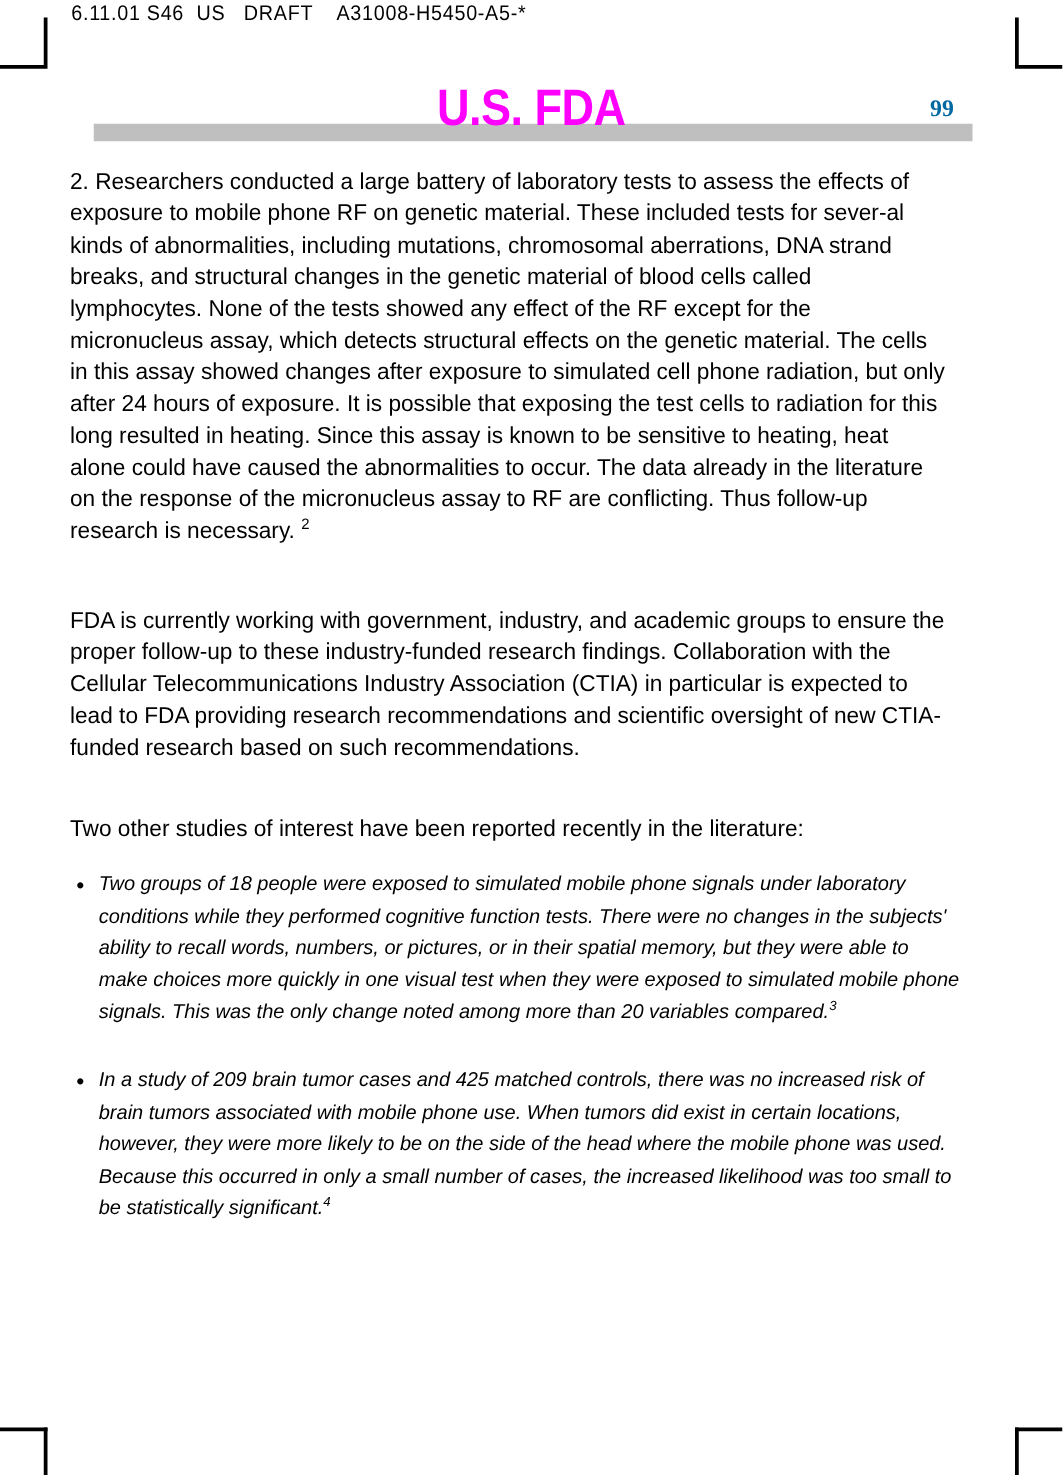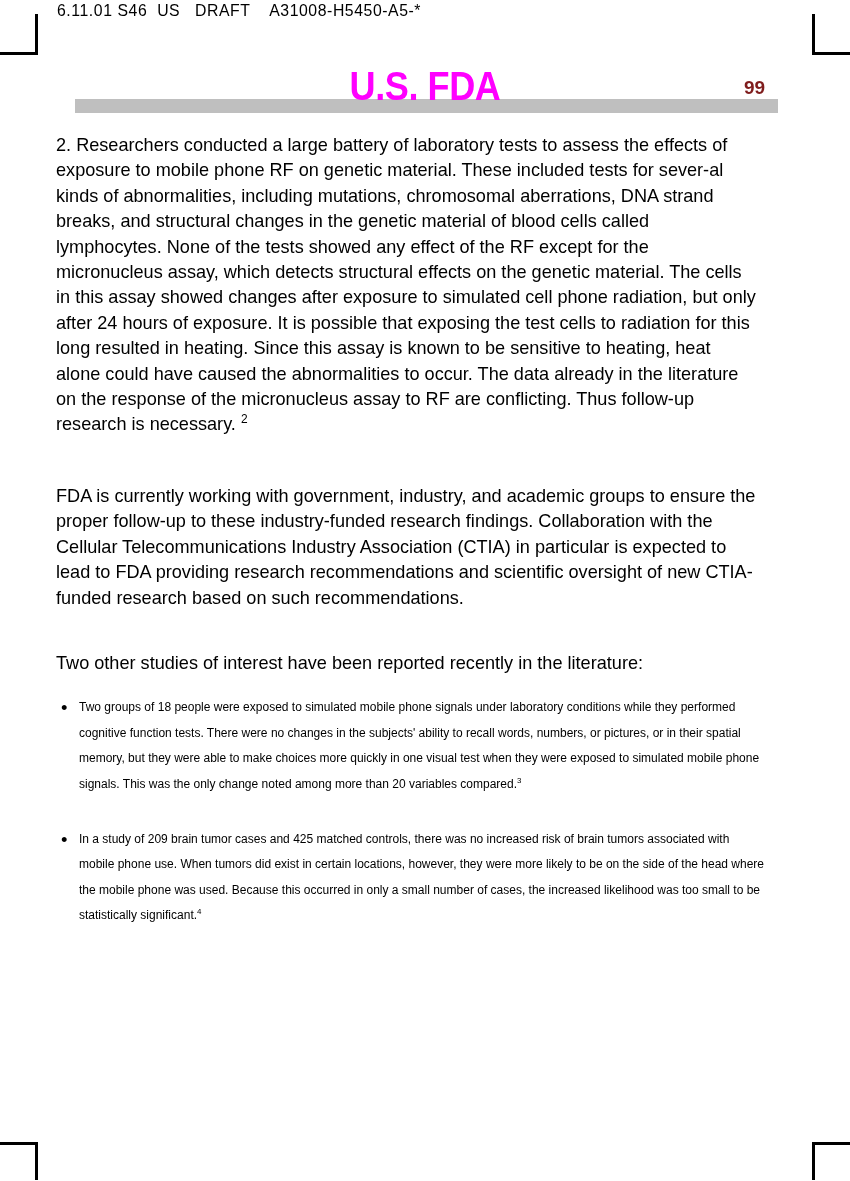--- a/index.html
+++ b/index.html
@@ -65,25 +65,25 @@
     line-height: 41px;
     color: #ff00ff;
     letter-spacing: -0.5px;
     transform: scaleX(0.88);
     transform-origin: center top;
   }
   .head-pageno {
     position: absolute;
     left: 744px;
     top: 78px;
-    font-family: Liberation Sans, sans-serif;
+    font-family: Liberation Serif, serif;
     font-weight: bold;
     font-size: 19px;
     line-height: 19px;
-    color: #7f1d1d;
+    color: #0369a1;
   }
 
   
   .content {
     position: absolute;
     left: 56px;
     top: 132px;
     width: 712px;
   }
   .para {
@@ -108,22 +108,23 @@
     flex: 0 0 auto;
     width: 23px;
     font-size: 18.4px;
     line-height: 25.4px;
     text-align: left;
     padding-left: 5px;
     box-sizing: border-box;
   }
   .bullet-text {
     flex: 1 1 auto;
-    font-size: 12px;
+    font-size: 16px;
     line-height: 25.4px;
+    font-style: italic;
   }
   sup {
     font-size: 0.66em;
     vertical-align: super;
     line-height: 0;
   }
 </style>
 </head>
 <body>
 

